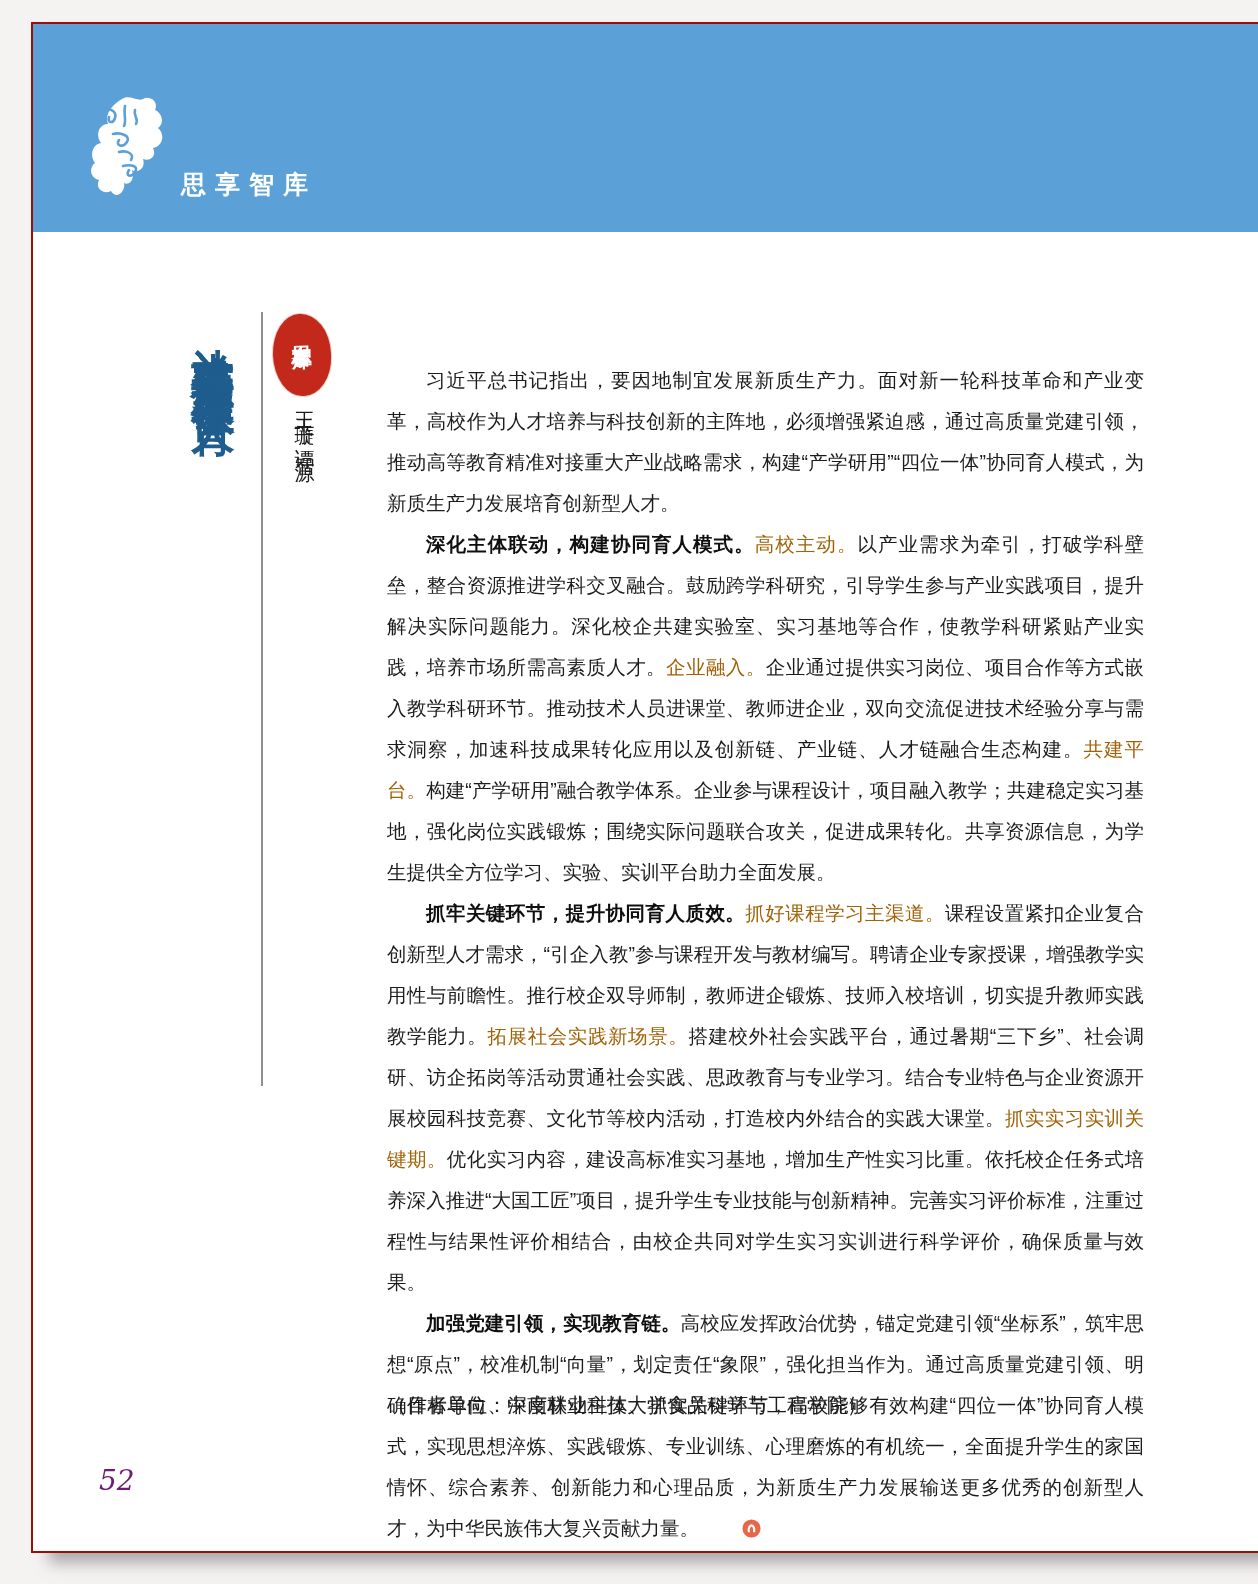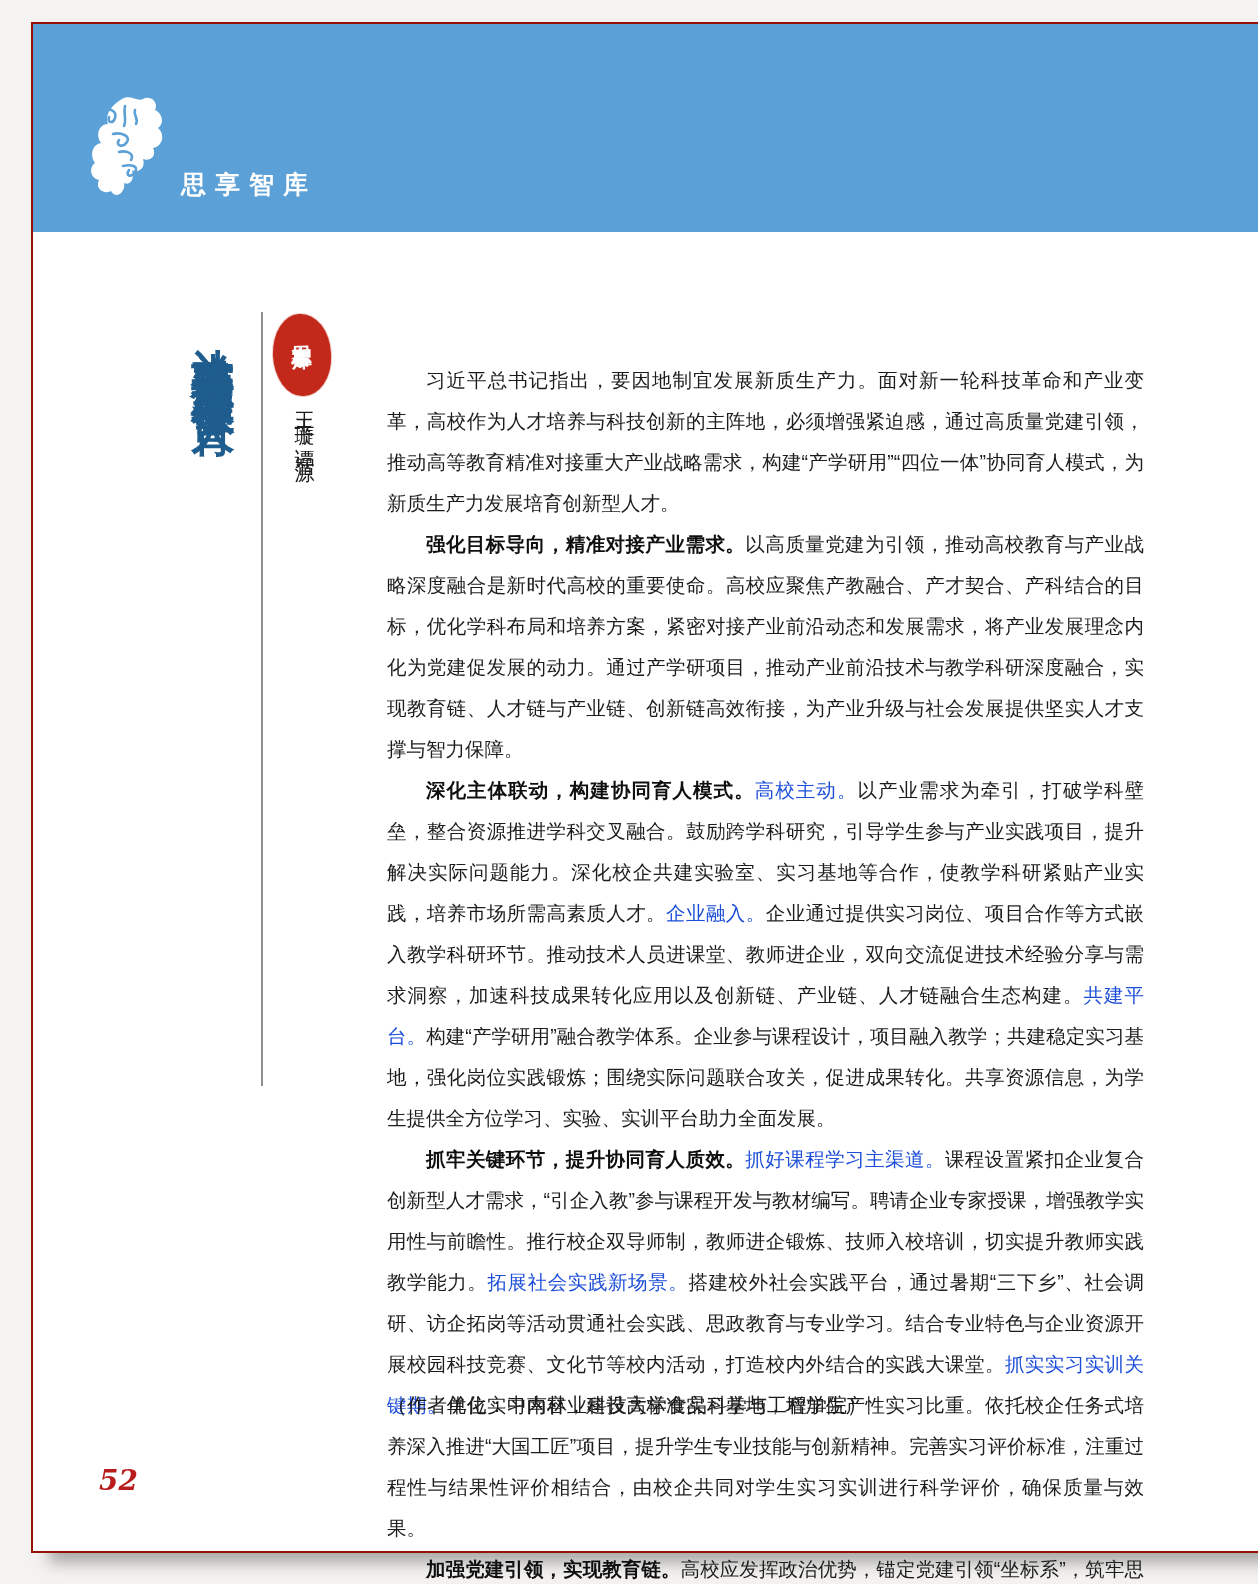--- a/index.html
+++ b/index.html
@@ -65,34 +65,34 @@
   .author-gap{display:inline-block;height:16px;}
   
   .article{
     position:absolute;left:354px;top:324px;width:757px;
     font-size:19.5px;line-height:41px;color:#1c1c1c;
     text-align:justify;
     margin-top:12px;
   }
   .para{margin:0;text-indent:2em;}
   .seg-bold{font-weight:bold;color:#0f0f0f;}
-  .seg-kai{font-family:"Liberation Serif", serif;color:#1d4ed8;}
+  .seg-kai{font-family:"Liberation Serif", serif;color:#a16207;}
   .endmark{
     display:inline-block;width:19px;height:19px;vertical-align:-3px;
     margin-left:4px;
   }
   .attribution{
     position:absolute;left:354px;top:1368px;width:757px;
     font-size:20px;color:#1c1c1c;
     font-family:"Liberation Serif", serif;
   }
   .pagenum{
     position:absolute;left:66px;top:1440px;
     font-family:"DejaVu Serif", serif;font-style:italic;
-    font-size:28px;color:#b91c1c;font-weight:bold;
+    font-size:28px;color:#701a75;
   }
 </style>
 </head>
 <body>
 
 <div class="page">
 
   <div class="band">
     <svg class="logo" viewBox="0 0 84 106">
       <path fill="#ffffff" d="M33,3 C40,-2 49,6 54,3 C61,-1 70,6 66,14 C73,17 76,27 69,32 C77,39 73,51 64,52 C68,60 61,66 54,63 C57,72 49,78 43,74 C46,83 41,90 35,87 C37,96 27,104 22,95 C14,99 6,92 10,84 C2,83 -1,72 6,67 C0,59 4,48 12,47 C6,39 10,28 19,28 C15,18 24,8 33,3 Z"></path>
@@ -115,21 +115,20 @@
   <div class="seal">
     <div class="seal-text">思享智库</div>
   </div>
 
   <div class="authors">
     <span>王玉璇</span><span class="author-gap">​</span><span>谭智源</span>
   </div>
 
   <div class="article">
       <p class="para"><span class="seg-normal">习近平总书记指出，要因地制宜发展新质生产力。面对新一轮科技革命和产业变革，高校作为人才培养与科技创新的主阵地，必须增强紧迫感，通过高质量党建引领，推动高等教育精准对接重大产业战略需求，构建“产学研用”“四位一体”协同育人模式，为新质生产力发展培育创新型人才。</span></p>
-      <p class="para"><span class="seg-bold">强化目标导向，精准对接产业需求。</span><span class="seg-normal">以高质量党建为引领，推动高校教育与产业战略深度融合是新时代高校的重要使命。高校应聚焦产教融合、产才契合、产科结合的目标，优化学科布局和培养方案，紧密对接产业前沿动态和发展需求，将产业发展理念内化为党建促发展的动力。通过产学研项目，推动产业前沿技术与教学科研深度融合，实现教育链、人才链与产业链、创新链高效衔接，为产业升级与社会发展提供坚实人才支撑与智力保障。</span></p>
       <p class="para"><span class="seg-bold">深化主体联动，构建协同育人模式。</span><span class="seg-kai">高校主动。</span><span class="seg-normal">以产业需求为牵引，打破学科壁垒，整合资源推进学科交叉融合。鼓励跨学科研究，引导学生参与产业实践项目，提升解决实际问题能力。深化校企共建实验室、实习基地等合作，使教学科研紧贴产业实践，培养市场所需高素质人才。</span><span class="seg-kai">企业融入。</span><span class="seg-normal">企业通过提供实习岗位、项目合作等方式嵌入教学科研环节。推动技术人员进课堂、教师进企业，双向交流促进技术经验分享与需求洞察，加速科技成果转化应用以及创新链、产业链、人才链融合生态构建。</span><span class="seg-kai">共建平台。</span><span class="seg-normal">构建“产学研用”融合教学体系。企业参与课程设计，项目融入教学；共建稳定实习基地，强化岗位实践锻炼；围绕实际问题联合攻关，促进成果转化。共享资源信息，为学生提供全方位学习、实验、实训平台助力全面发展。</span></p>
       <p class="para"><span class="seg-bold">抓牢关键环节，提升协同育人质效。</span><span class="seg-kai">抓好课程学习主渠道。</span><span class="seg-normal">课程设置紧扣企业复合创新型人才需求，“引企入教”参与课程开发与教材编写。聘请企业专家授课，增强教学实用性与前瞻性。推行校企双导师制，教师进企锻炼、技师入校培训，切实提升教师实践教学能力。</span><span class="seg-kai">拓展社会实践新场景。</span><span class="seg-normal">搭建校外社会实践平台，通过暑期“三下乡”、社会调研、访企拓岗等活动贯通社会实践、思政教育与专业学习。结合专业特色与企业资源开展校园科技竞赛、文化节等校内活动，打造校内外结合的实践大课堂。</span><span class="seg-kai">抓实实习实训关键期。</span><span class="seg-normal">优化实习内容，建设高标准实习基地，增加生产性实习比重。依托校企任务式培养深入推进“大国工匠”项目，提升学生专业技能与创新精神。完善实习评价标准，注重过程性与结果性评价相结合，由校企共同对学生实习实训进行科学评价，确保质量与效果。</span></p>
       <p class="para"><span class="seg-bold">加强党建引领，实现教育链。</span><span class="seg-normal">高校应发挥政治优势，锚定党建引领“坐标系”，筑牢思想“原点”，校准机制“向量”，划定责任“象限”，强化担当作为。通过高质量党建引领、明确目标导向、深度联动主体、抓实关键环节，高校能够有效构建“四位一体”协同育人模式，实现思想淬炼、实践锻炼、专业训练、心理磨炼的有机统一，全面提升学生的家国情怀、综合素养、创新能力和心理品质，为新质生产力发展输送更多优秀的创新型人才，为中华民族伟大复兴贡献力量。</span><span class="endmark"><svg viewBox="0 0 20 20" width="19" height="19">
             <circle cx="10" cy="10" r="9.5" fill="#e8654a"></circle>
             <path d="M6.2,14 C5.2,10 6.8,6.2 10,5.6 C13.2,6.2 14.8,10 13.8,14 L11.6,14 C12.2,10.8 11.6,8.6 10,8 C8.4,8.6 7.8,10.8 8.4,14 Z" fill="#ffffff"></path>
           </svg></span></p>
     </div>
 
   <div class="attribution">（作者单位：中南林业科技大学食品科学与工程学院）</div>
 

